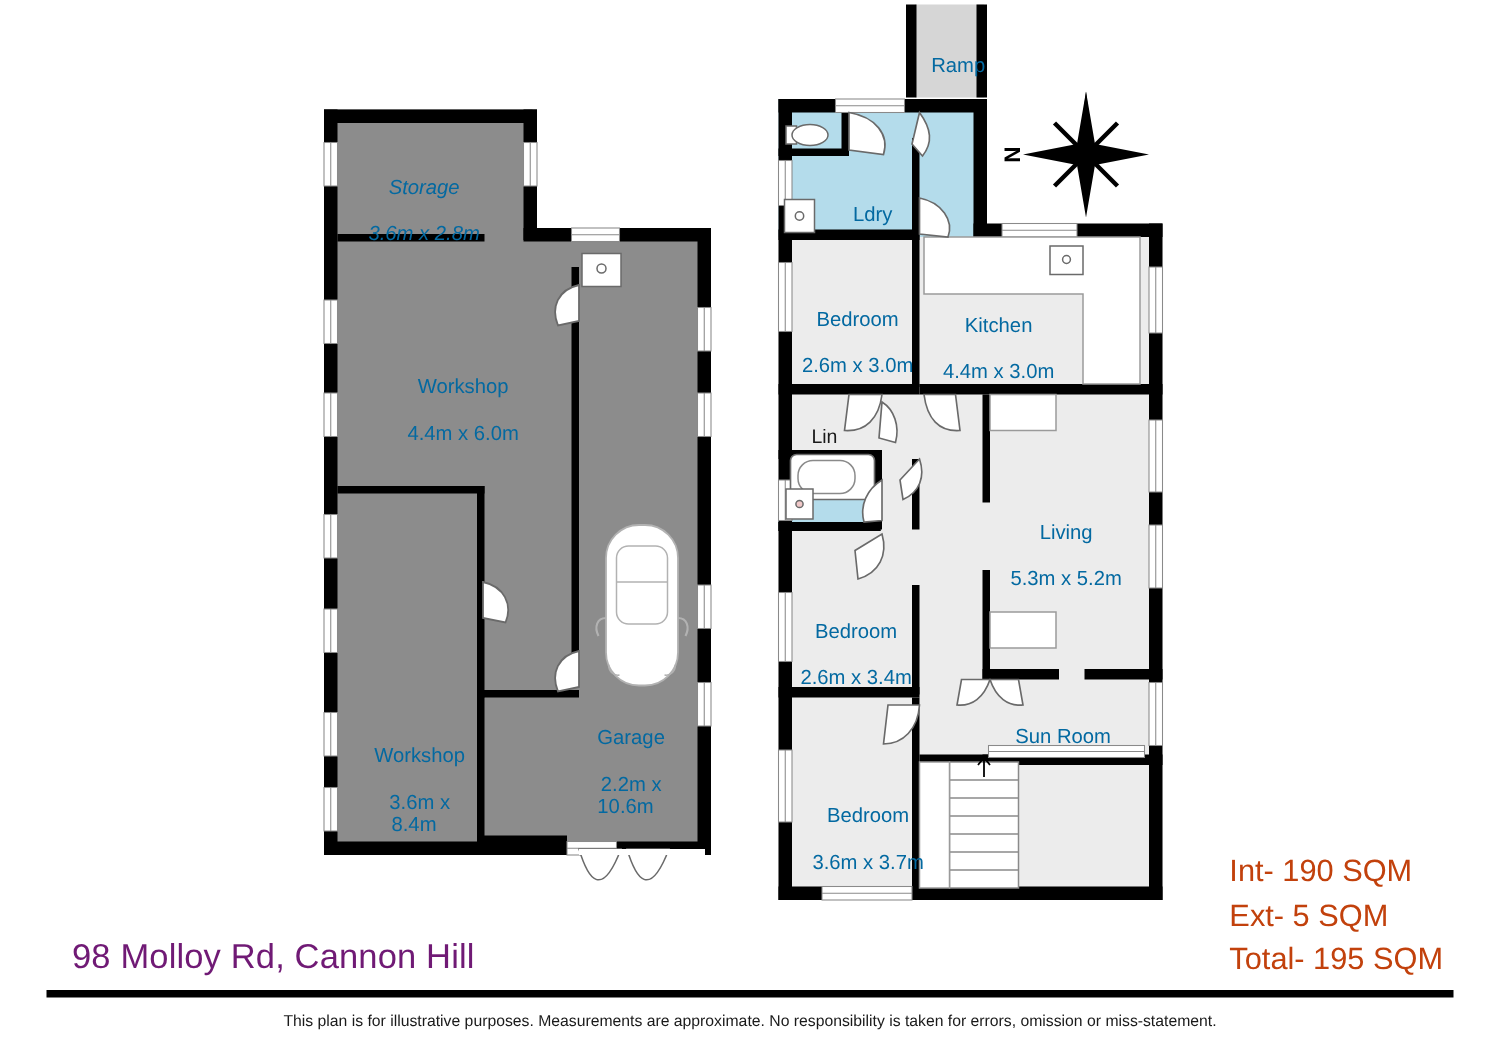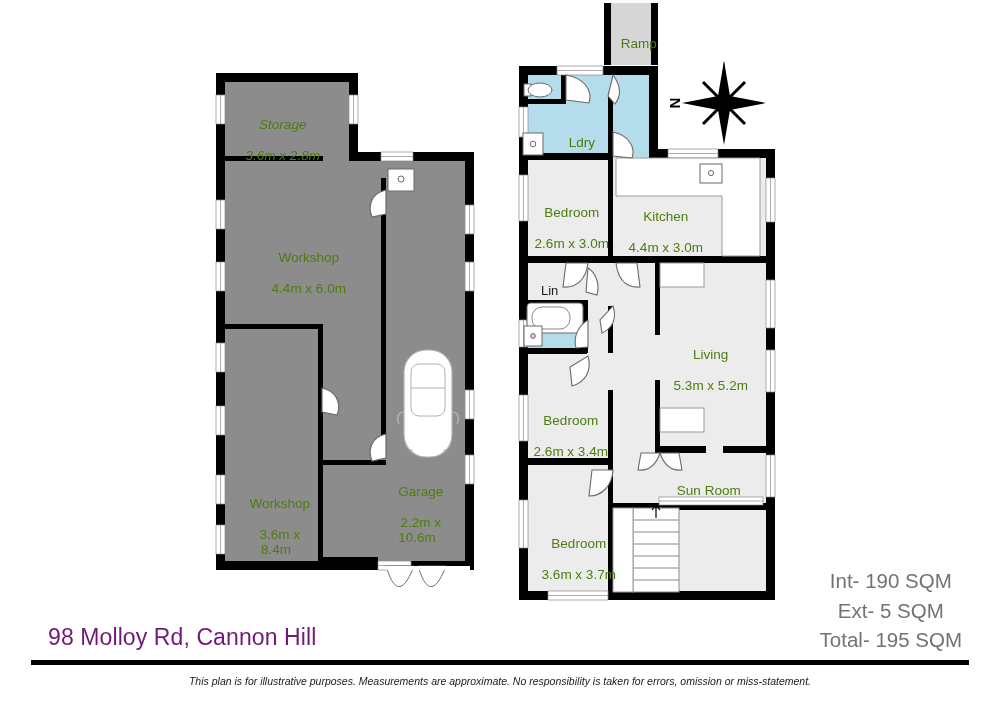--- a/index.html
+++ b/index.html
@@ -4,25 +4,25 @@
 <title>Floor Plan</title>
 <style>
   html,body{margin:0;padding:0;background:#ffffff;}
   body{
     width:1000px;height:707px;position:relative;overflow:hidden;
     font-family:"Liberation Sans","DejaVu Sans",sans-serif;
     color:#000000;
   }
   #plan{position:absolute;left:0;top:0;width:1000px;height:707px;}
   .txt{position:absolute;text-align:center;line-height:1.15;white-space:pre;}
-  .room-label{font-size:13.5px;color:#4d7c0f;text-align:center;}
+  .room-label{font-size:13.5px;color:#0369a1;text-align:center;}
   .small-label{font-size:13px;color:#1a1a1a;}
   #address{position:absolute;left:48px;top:624px;font-size:23px;letter-spacing:0.1px;color:#701a75;}
-  #areas{position:absolute;right:38px;top:566px;text-align:center;font-size:20.5px;line-height:1.45;color:#737373;}
-  #disclaimer{position:absolute;left:0;right:0;top:675px;text-align:center;font-size:10.5px;color:#1a1a1a;font-style:italic;}
+  #areas{position:absolute;right:38px;top:566px;text-align:left;font-size:20.5px;line-height:1.45;color:#c2410c;}
+  #disclaimer{position:absolute;left:0;right:0;top:675px;text-align:center;font-size:10.5px;color:#1a1a1a;}
   #footrule{position:absolute;left:31px;top:660px;width:938px;height:5px;background:#000;}
 </style>
 </head>
 <body>
 
 <svg id="plan" viewBox="0 0 1000 707">
 
   <g>
 
     <polygon fill="#8c8c8c" points="216,73 355,73 355,160 472,160 472,570 216,570"></polygon>

